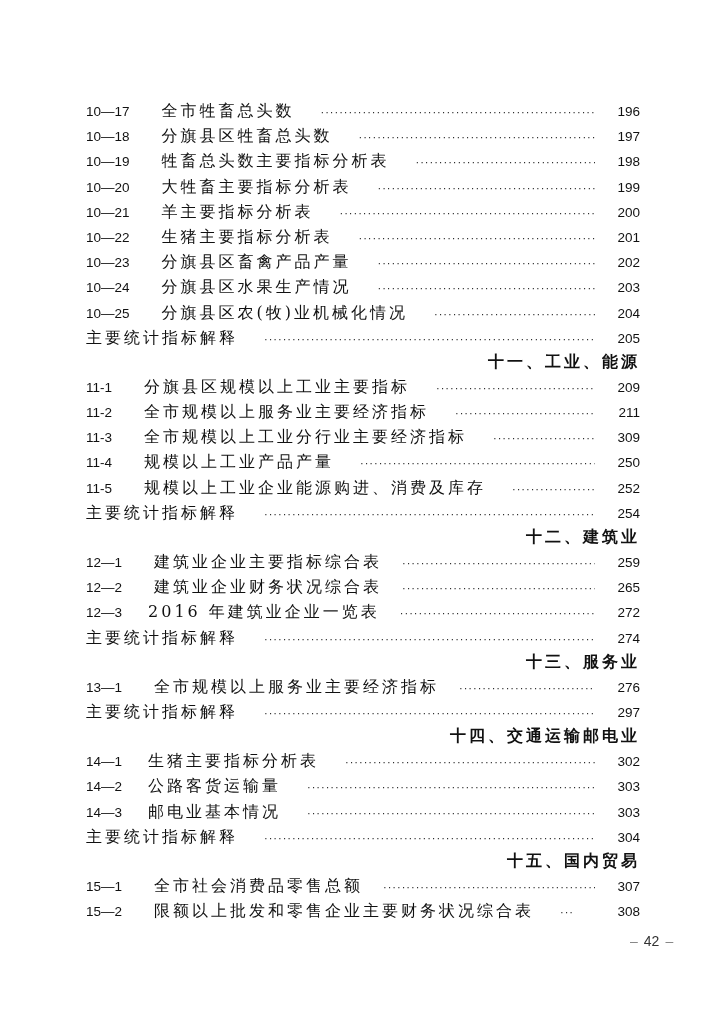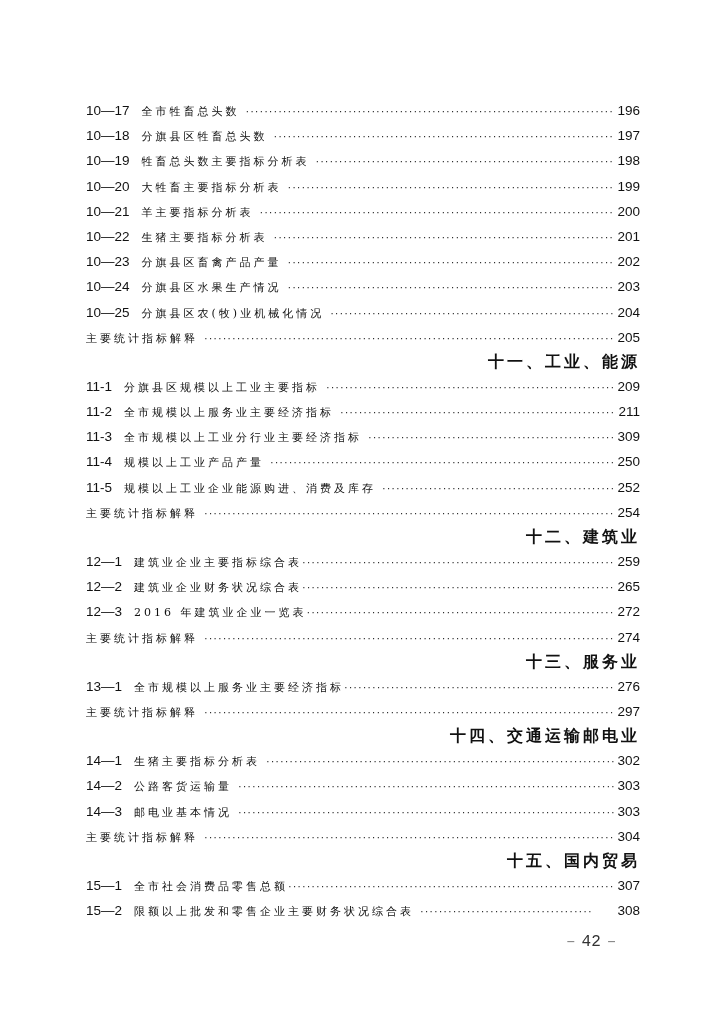--- a/index.html
+++ b/index.html
@@ -1,29 +1,29 @@
 <!DOCTYPE html>
 <html><head>
 <meta charset="utf-8">
 <style>
   html, body { margin: 0; padding: 0; background: #ffffff; }
   body { width: 724px; height: 1024px; position: relative; overflow: hidden;
          font-family: "DejaVu Serif", "Liberation Serif", serif; color: #111; }
   .page { position: absolute; left: 86px; top: 98px; width: 554px; }
-  .row { display: flex; align-items: baseline; height: 25.2px; line-height: 25.2px; font-size: 13px; white-space: nowrap; }
+  .row { display: flex; align-items: baseline; height: 25.2px; line-height: 25.2px; font-size: 13px; white-space: nowrap; gap: 20px; }
   .code { font-family: "Liberation Sans", "DejaVu Sans", sans-serif; font-size: 13.5px; margin-right: 12px; }
-  .code.tight { }
-  .title { letter-spacing: 3px; font-size: 11px; }
+  .code.tight { margin-right: 6px; }
+  .title { letter-spacing: 3px; font-size: 16px; }
   .leader { flex: 1; overflow: hidden; margin: 0 2px 0 6px; color: #222; }
   .leader::before { content: "································································································································"; letter-spacing: 1px; font-family: "Liberation Sans", sans-serif; font-size: 11px; }
   .leader.nogap { margin-left: 0; }
   .pg { font-family: "Liberation Sans", "DejaVu Sans", sans-serif; font-size: 13.5px; }
   .pg.gap { margin-left: 22px; }
   .heading { text-align: right; font-weight: bold; font-size: 16px; letter-spacing: 3px; height: 24px; line-height: 24px; font-family: Liberation Sans, sans-serif; }
-  .footer { position: absolute; top: 933px; left: 560px; font-size: 16px; color: #333; font-family: Liberation Mono, monospace; }
+  .footer { position: absolute; top: 933px; left: 624px; font-size: 14px; color: #333; font-family: Liberation Sans, sans-serif; }
   .footer .dash { color: #888; margin: 0 6px; }
 </style>
 </head>
 <body>
 
 <div class="page">
 
   <div>
     <div class="row">
         <span class="code">10—17</span>

